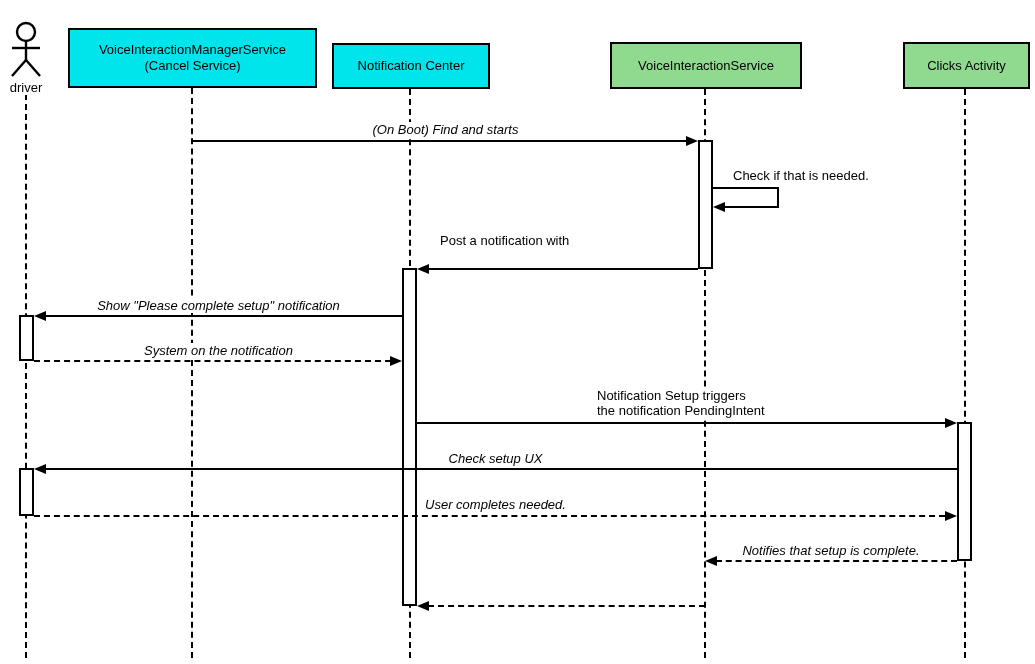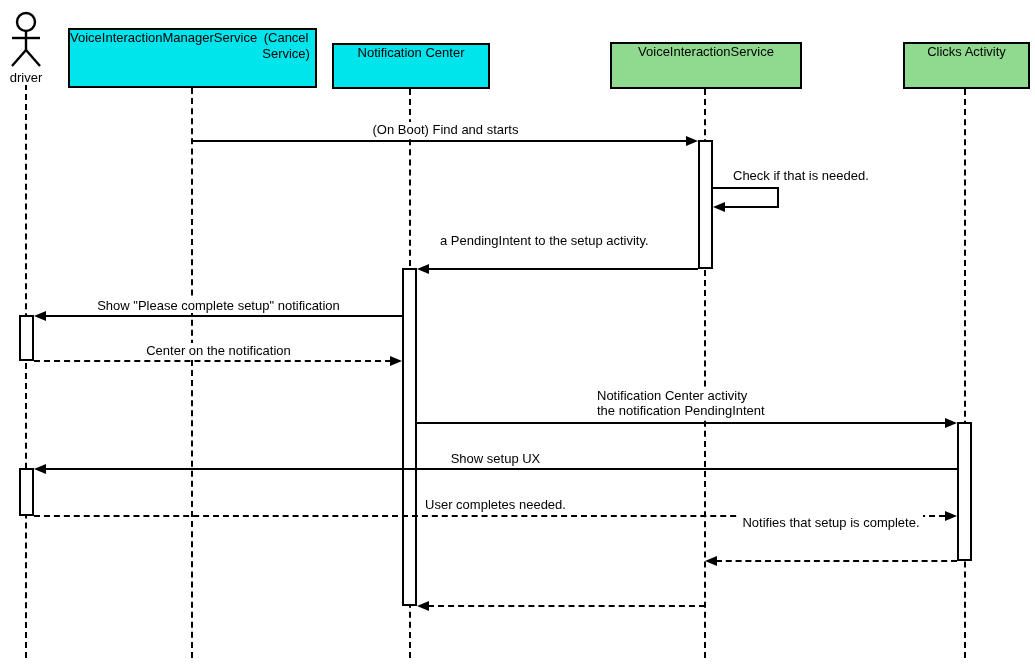--- a/index.html
+++ b/index.html
@@ -3,60 +3,60 @@
 <meta charset="utf-8">
 <style>
   * { margin:0; padding:0; box-sizing:border-box; }
   html,body { background:#fff; }
   body { font-family:"Liberation Sans", sans-serif; color:#000; }
   .canvas { position:relative; width:1035px; height:664px; background:var(--color-background,#ffffff); overflow:hidden; }
 
   .lifeline { position:absolute; width:0; border-left:2px dashed var(--color-line,#000); z-index:1; }
   .activation { position:absolute; width:15px; background:var(--color-background,#fff); border:2px solid var(--color-line,#000); z-index:2; }
 
-  .pbox { position:absolute; border:2px solid var(--color-line,#000); display:flex; flex-direction:row; align-items:flex-start; justify-content:center; font-size:13px; line-height:16px; text-align:center; z-index:4; }
+  .pbox { position:absolute; border:2px solid var(--color-line,#000); display:flex; flex-direction:column; align-items:center; justify-content:center; font-size:13px; line-height:16px; text-align:center; z-index:4; }
   .cyan { background:var(--color-cyan,#00e4ec); }
   .green { background:var(--color-green,#90da90); }
 
   .actor { position:absolute; width:48px; text-align:center; z-index:4; }
   .actor-figure { stroke:var(--color-line,#000); stroke-width:2.4; fill:none; display:block; margin:0 auto; }
   .actor-figure circle { fill:var(--color-background,#fff); }
   .actor-label { font-size:13px; line-height:15px; margin-top:2px; background:var(--color-background,#fff); }
 
   .mline { position:absolute; height:0; border-top:2px solid var(--color-line,#000); z-index:3; }
   .mline.dashed { border-top-style:dashed; }
   .vline { position:absolute; width:0; border-left:2px solid var(--color-line,#000); z-index:3; }
 
   .arrow-r, .arrow-l { position:absolute; width:0; height:0; border-top:5px solid transparent; border-bottom:5px solid transparent; z-index:3; }
   .arrow-r { border-left:12px solid var(--color-line,#000); }
   .arrow-l { border-right:12px solid var(--color-line,#000); }
 
   .mlabel { position:absolute; font-size:13px; line-height:15px; z-index:3; }
   .mlabel.center { text-align:center; }
   .mlabel .bg { display:inline-block; background:var(--color-background,#fff); padding:0 3px; text-align:left; }
-  .mlabel.center .bg { text-align:center; }
+  .mlabel.center .bg { text-align:center;font-style:italic; }
 </style>
 </head>
 <body>
 
 <div class="canvas">
 
   <div class="lifeline" style="left:25px;top:84px;height:574px"></div>
   <div class="lifeline" style="left:191px;top:88px;height:570px"></div>
   <div class="lifeline" style="left:409px;top:89px;height:569px"></div>
   <div class="lifeline" style="left:704px;top:89px;height:569px"></div>
   <div class="lifeline" style="left:964px;top:89px;height:569px"></div>
 
   <div class="activation" style="left:698px;top:140px;height:129px"></div>
   <div class="activation" style="left:402px;top:268px;height:338px"></div>
   <div class="activation" style="left:19px;top:315px;height:46px"></div>
   <div class="activation" style="left:19px;top:468px;height:48px"></div>
   <div class="activation" style="left:957px;top:422px;height:139px"></div>
 
-  <div class="actor" style="left:2px;top:10px">
+  <div class="actor" style="left:2px;top:20px">
     <svg class="actor-figure" width="48" height="58" viewBox="0 0 48 58">
       <circle cx="24" cy="12" r="9"></circle>
       <line x1="24" y1="21" x2="24" y2="40"></line>
       <line x1="10" y1="28" x2="38" y2="28"></line>
       <line x1="24" y1="40" x2="10" y2="56"></line>
       <line x1="24" y1="40" x2="38" y2="56"></line>
     </svg>
     <div class="actor-label">driver</div>
   </div>
 
@@ -85,59 +85,59 @@
   <div class="mline solid" style="left:724px;top:206px;width:55px"></div>
   <div class="arrow-l" style="left:713px;top:202px"></div>
   <div class="mlabel" style="left:730px;top:168px;width:200px">
     <div class="bg"><div>Check if that is needed.</div></div>
   </div>
 
   <div class="mline solid" style="left:429px;top:268px;width:269px"></div>
   <div class="arrow-l" style="left:417px;top:264px"></div>
   <div class="mlabel" style="left:437px;top:233px;width:245px">
     <div class="bg">
-      <div>a PendingIntent to the setup activity.</div>
+      <div>Post a notification with</div>
     </div>
   </div>
 
   <div class="mline solid" style="left:46px;top:315px;width:357px"></div>
   <div class="arrow-l" style="left:34px;top:311px"></div>
   <div class="mlabel center" style="left:34px;top:298px;width:369px">
     <div class="bg"><div>Show "Please complete setup" notification</div></div>
   </div>
 
   <div class="mline dashed" style="left:34px;top:360px;width:357px"></div>
   <div class="arrow-r" style="left:390px;top:356px"></div>
   <div class="mlabel center" style="left:34px;top:343px;width:369px">
-    <div class="bg"><div>Center on the notification</div></div>
+    <div class="bg"><div>System on the notification</div></div>
   </div>
 
   <div class="mline solid" style="left:417px;top:422px;width:529px"></div>
   <div class="arrow-r" style="left:945px;top:418px"></div>
   <div class="mlabel" style="left:594px;top:388px;width:220px">
     <div class="bg">
-      <div>Notification Center activity</div>
+      <div>Notification Setup triggers</div>
       <div>the notification PendingIntent</div>
     </div>
   </div>
 
   <div class="mline solid" style="left:46px;top:468px;width:911px"></div>
   <div class="arrow-l" style="left:34px;top:464px"></div>
   <div class="mlabel center" style="left:34px;top:451px;width:923px">
-    <div class="bg"><div>Show setup UX</div></div>
+    <div class="bg"><div>Check setup UX</div></div>
   </div>
 
   <div class="mline dashed" style="left:34px;top:515px;width:911px"></div>
   <div class="arrow-r" style="left:945px;top:511px"></div>
   <div class="mlabel center" style="left:34px;top:497px;width:923px">
     <div class="bg"><div>User completes needed.</div></div>
   </div>
 
   <div class="mline dashed" style="left:716px;top:560px;width:241px"></div>
   <div class="arrow-l" style="left:705px;top:556px"></div>
-  <div class="mlabel center" style="left:705px;top:515px;width:252px">
+  <div class="mlabel center" style="left:705px;top:543px;width:252px">
     <div class="bg"><div>Notifies that setup is complete.</div></div>
   </div>
 
   <div class="mline dashed" style="left:428px;top:605px;width:277px"></div>
   <div class="arrow-l" style="left:417px;top:601px"></div>
 
 </div>
 
 </body></html>

